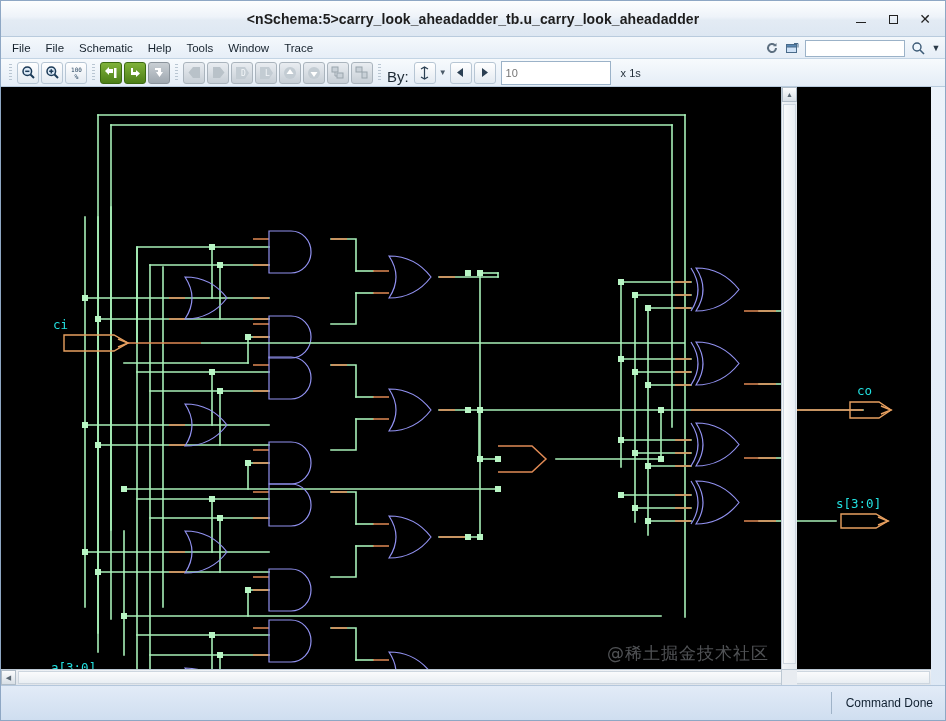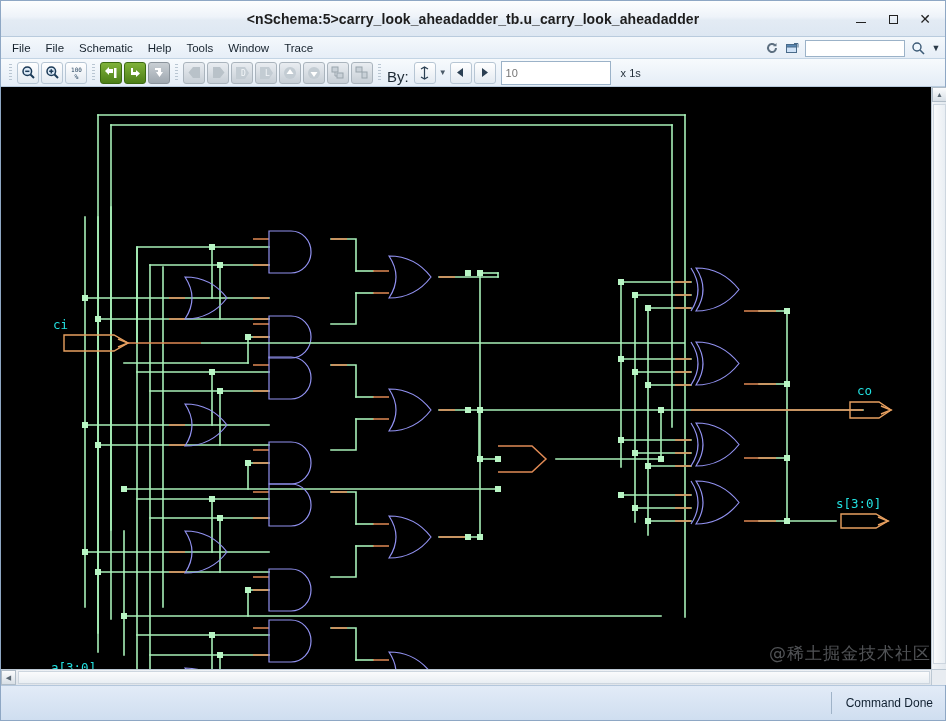--- a/index.html
+++ b/index.html
@@ -98,21 +98,21 @@
     width: 110px; height: 24px; margin-left: 4px;
     background:#fff; border:1px solid #9bb2c8;
     font-size: 11px; padding: 0 4px; color: #9b9b9b;
   }
   #unit-label { font-size: 11px; color: #1e2a35; margin-left: 10px;}
   .small-caret { font-size: 8px; color:#4b5a68; margin:0 2px;}
 
   
   #canvas-wrap {
     position: relative;
-    width: 946px;
+    width: 796px;
     height: 598px;
     background: #000;
   }
   #schematic-canvas {
     position: absolute; left:0; top:0;
     width: 930px; height: 582px;
     background: #000;
     border-right: 0;
   }
   #vscroll {
@@ -130,21 +130,21 @@
   .sb-arrow {
     width:15px;height:15px; background: linear-gradient(#fbfcfd,#d8dfe6);
     border:1px solid #b0bcc7; display:flex;align-items:center;justify-content:center;
     font-size:7px;color:#5b6873; cursor:default;
   }
   #corner-box {
     position:absolute; right:0; bottom:0; width:16px;height:16px;
     background:#e8ecf1; border-left:1px solid #bcc8d3; border-top:1px solid #bcc8d3;
   }
   #watermark {
-    position: absolute; right: 16px; bottom: 20px;
+    position: absolute; right: 28px; bottom: 20px;
     font-size: 17px; color: rgba(200,205,212,.40);
     letter-spacing: 1px; pointer-events: none;
     font-family: "DejaVu Sans", sans-serif;
   }
 
   
   #statusbar {
     position: relative;
     height: 35px;
     background: linear-gradient(#e2ebf7, #cfdef0);

